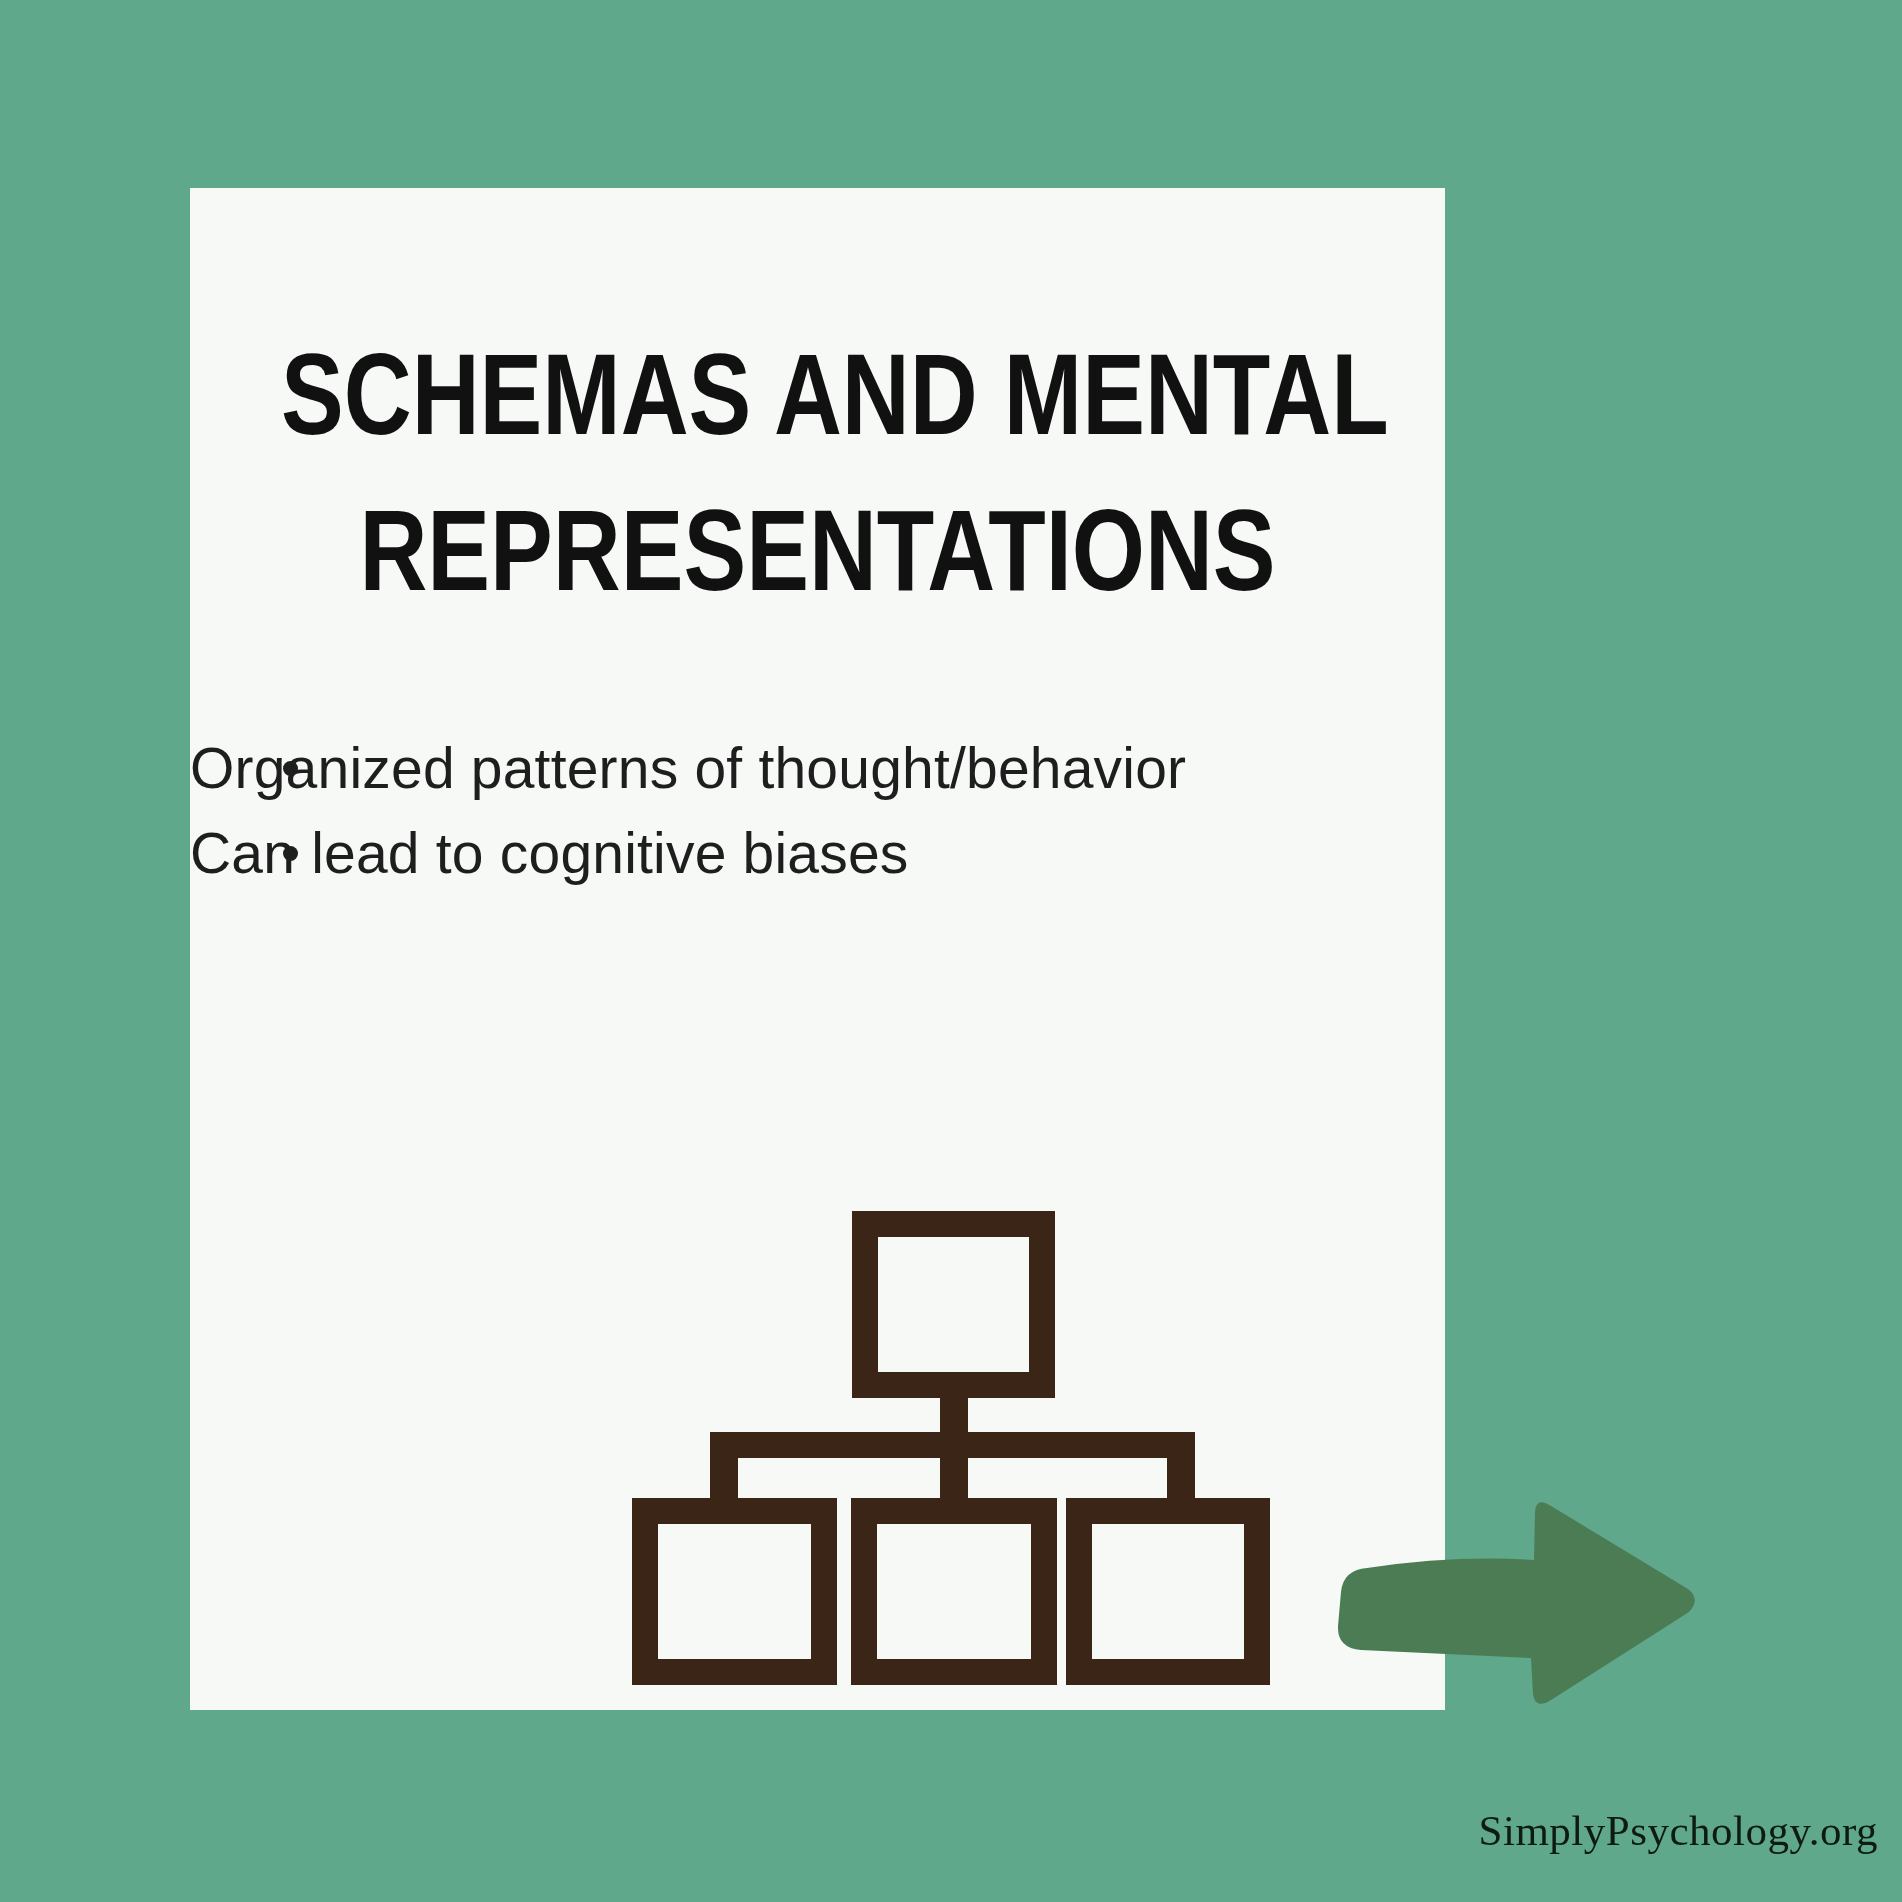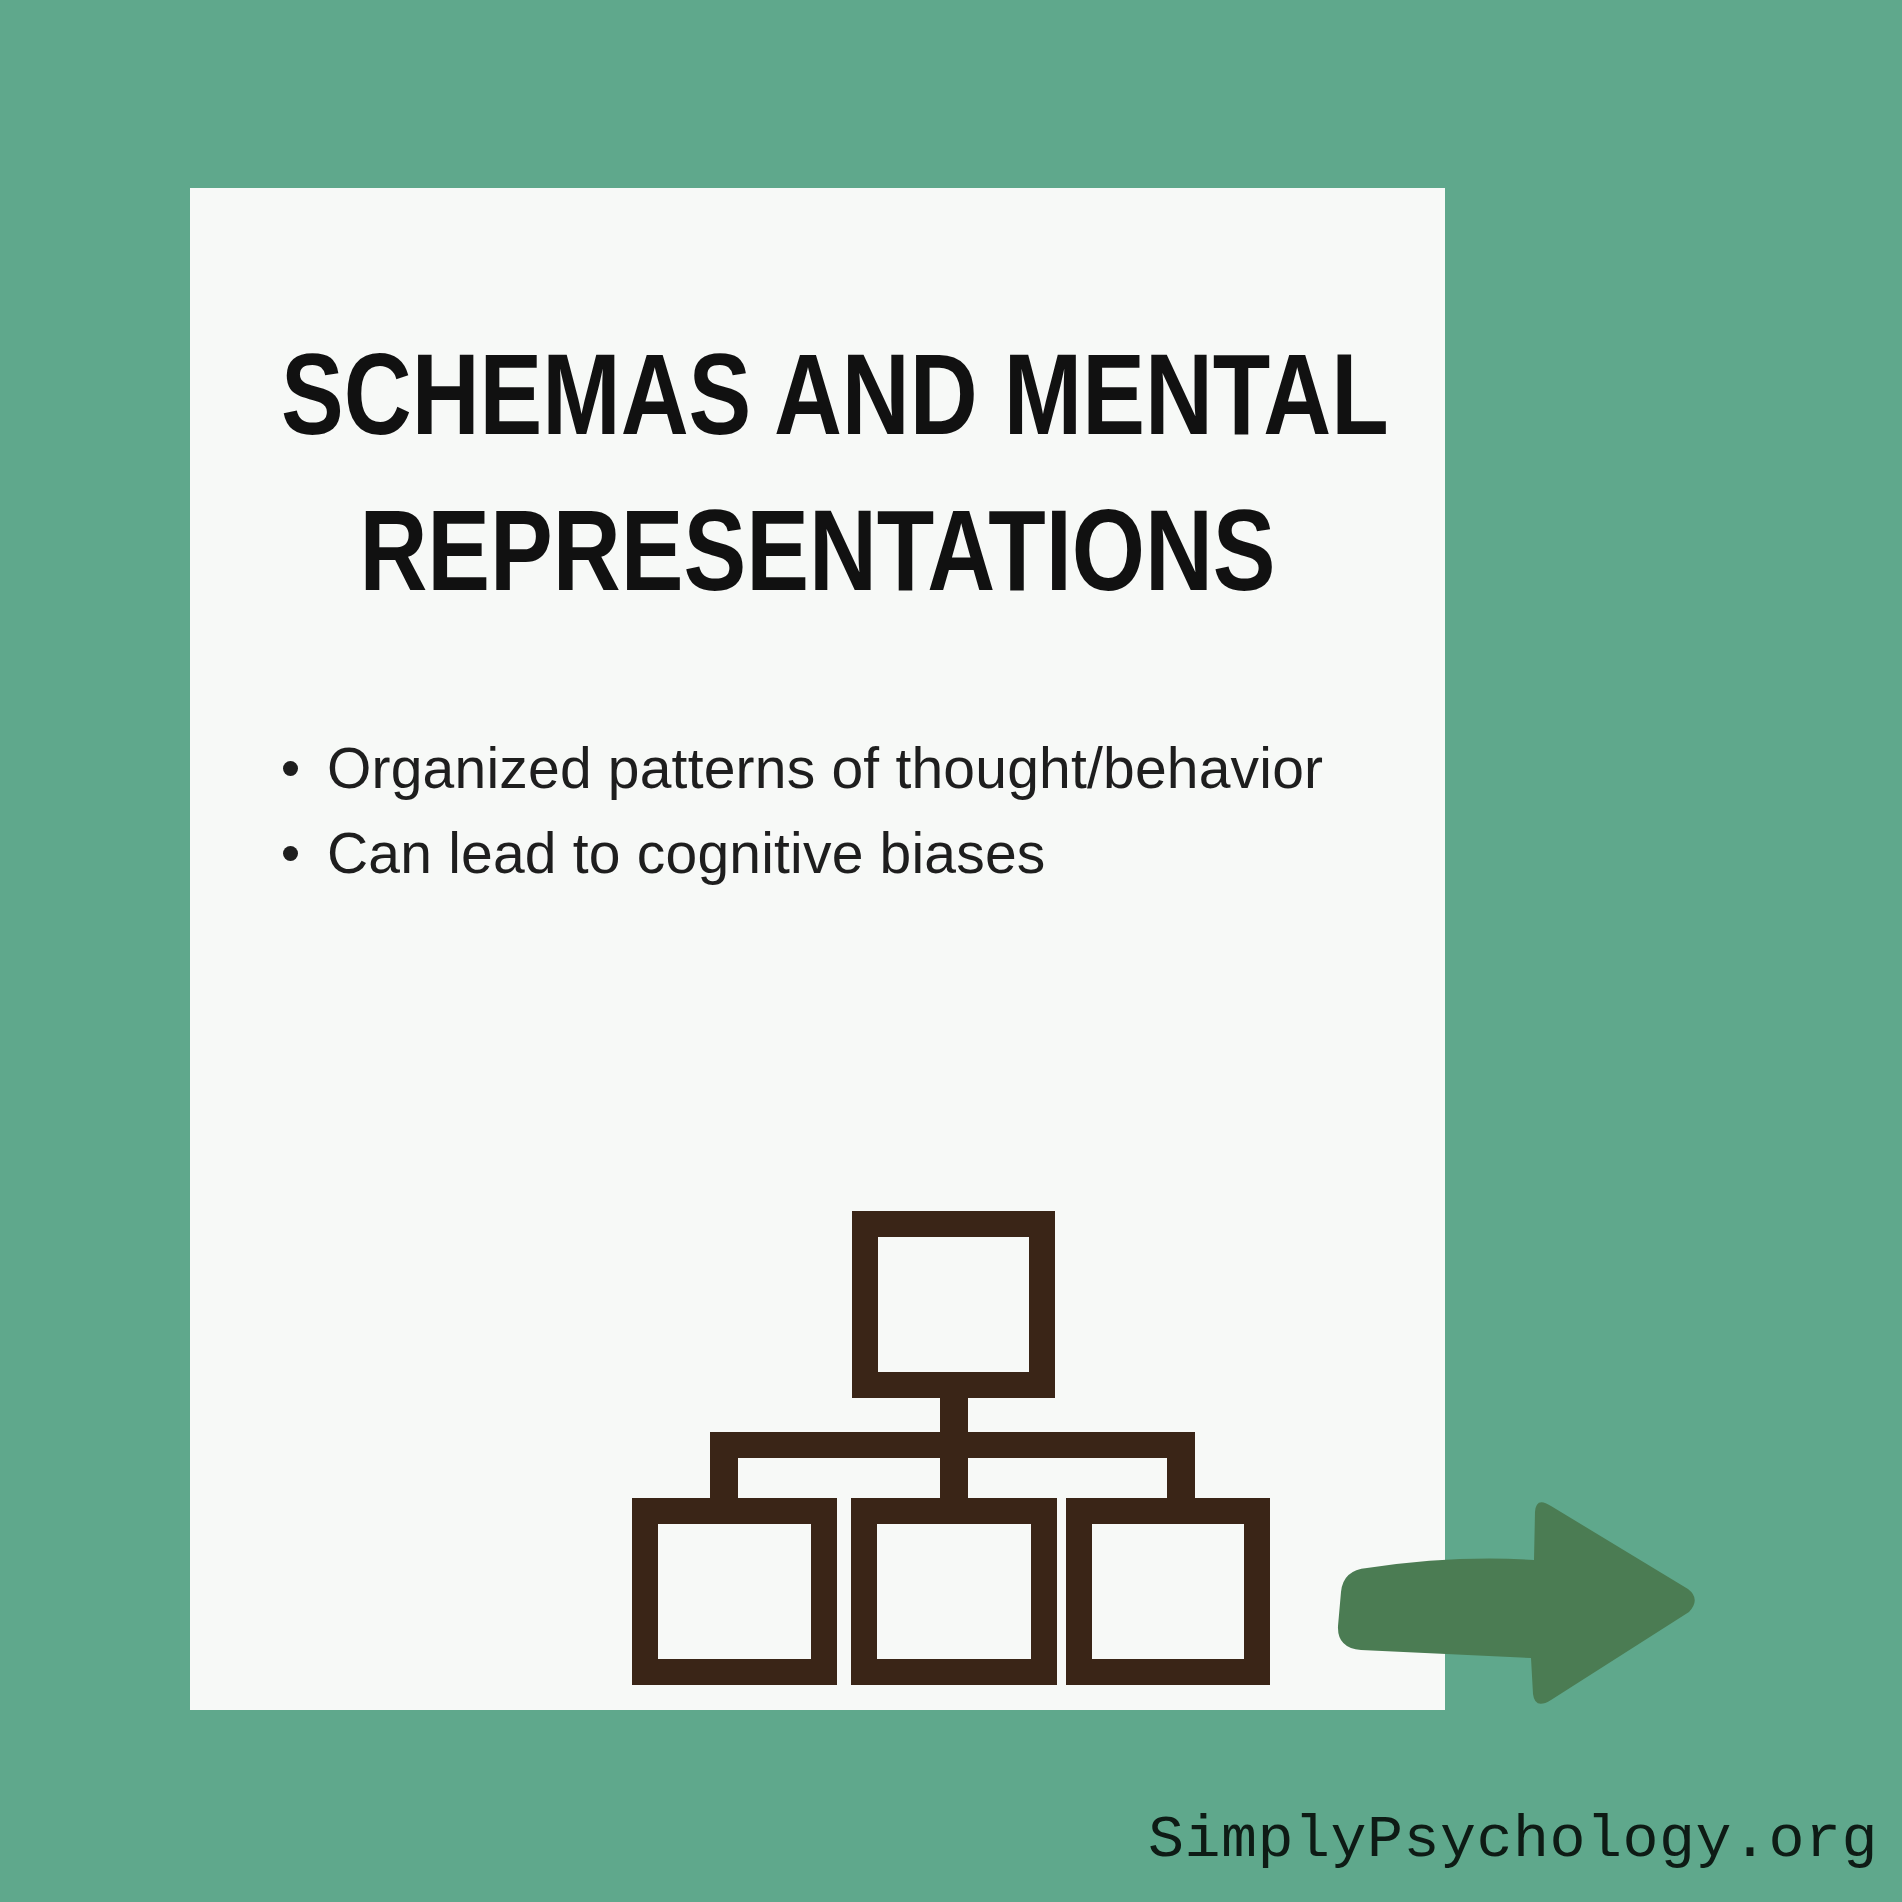--- a/index.html
+++ b/index.html
@@ -44,21 +44,20 @@
   .bullets {
     position: absolute;
     top: 538px; left: 0;
     width: 100%;
     list-style: none;
   }
   .bullets li {
     position: relative;
     height: 85px;
     line-height: 85px;
-    padding-left: 137px;
     font-size: 57px;
     color: var(--body-text);
     letter-spacing: 0.2px;
     white-space: nowrap;
   }
   .bullets li::before {
     content: "";
     position: absolute;
     left: 93px; top: 35px;
     width: 15px; height: 15px;
@@ -73,22 +72,22 @@
   }
   .arrow-icon {
     position: absolute;
     left: 1145px; top: 1312px;
     width: 370px; height: 210px;
     color: var(--arrow-green);
   }
   .site-credit {
     position: absolute;
     top: 1806px; right: 24px;
-    font-family: Liberation Mono, monospace;
-    font-size: 60px;
+    font-family: Liberation Serif, serif;
+    font-size: 43px;
     color: var(--footer-text);
     letter-spacing: 0.5px;
   }
 </style>
 </head>
 <body>
 
 <div class="card">
 
   <div class="title">

